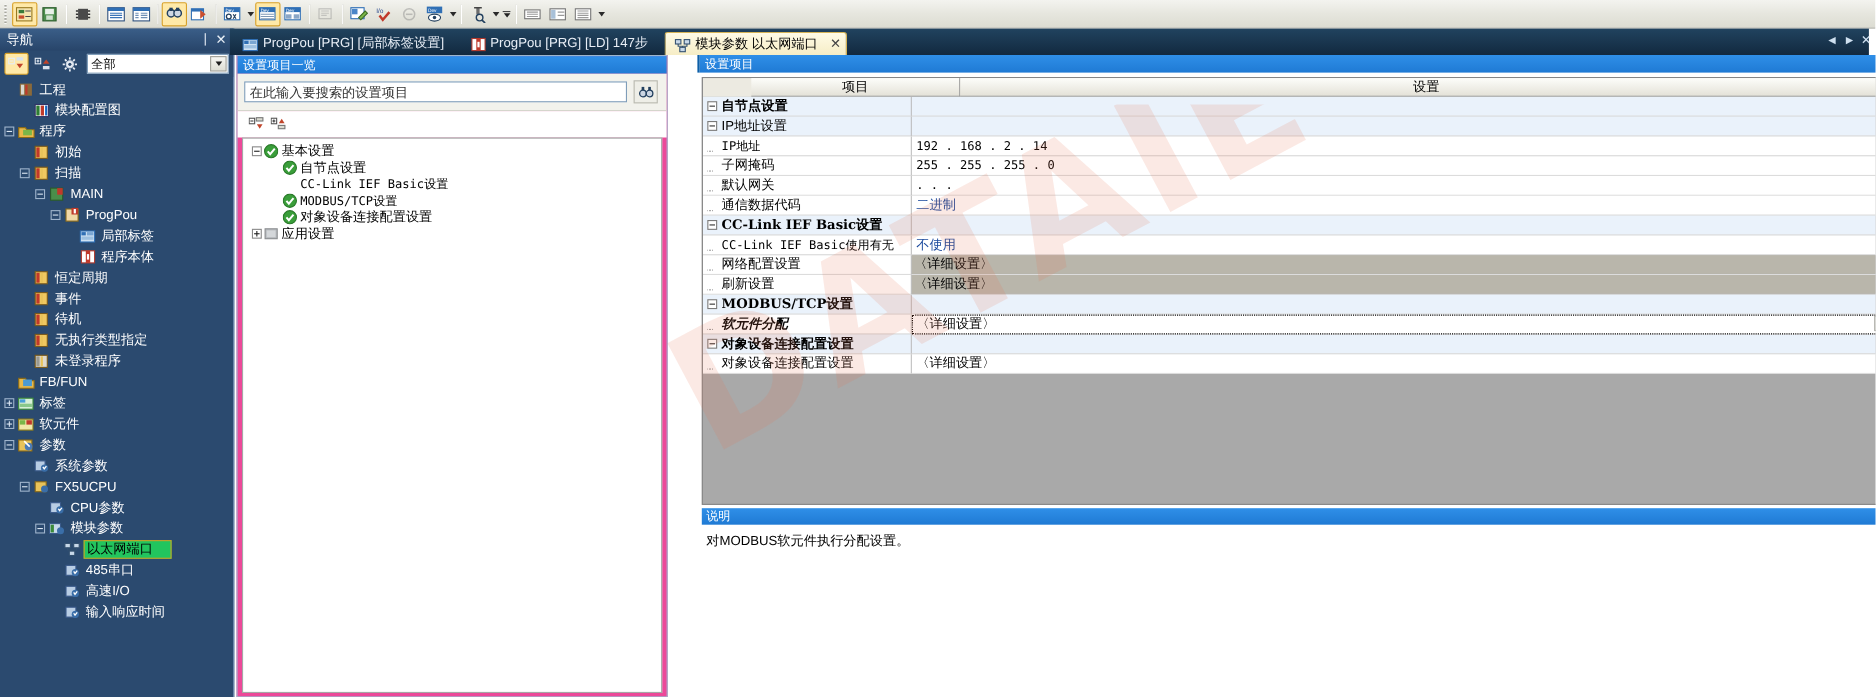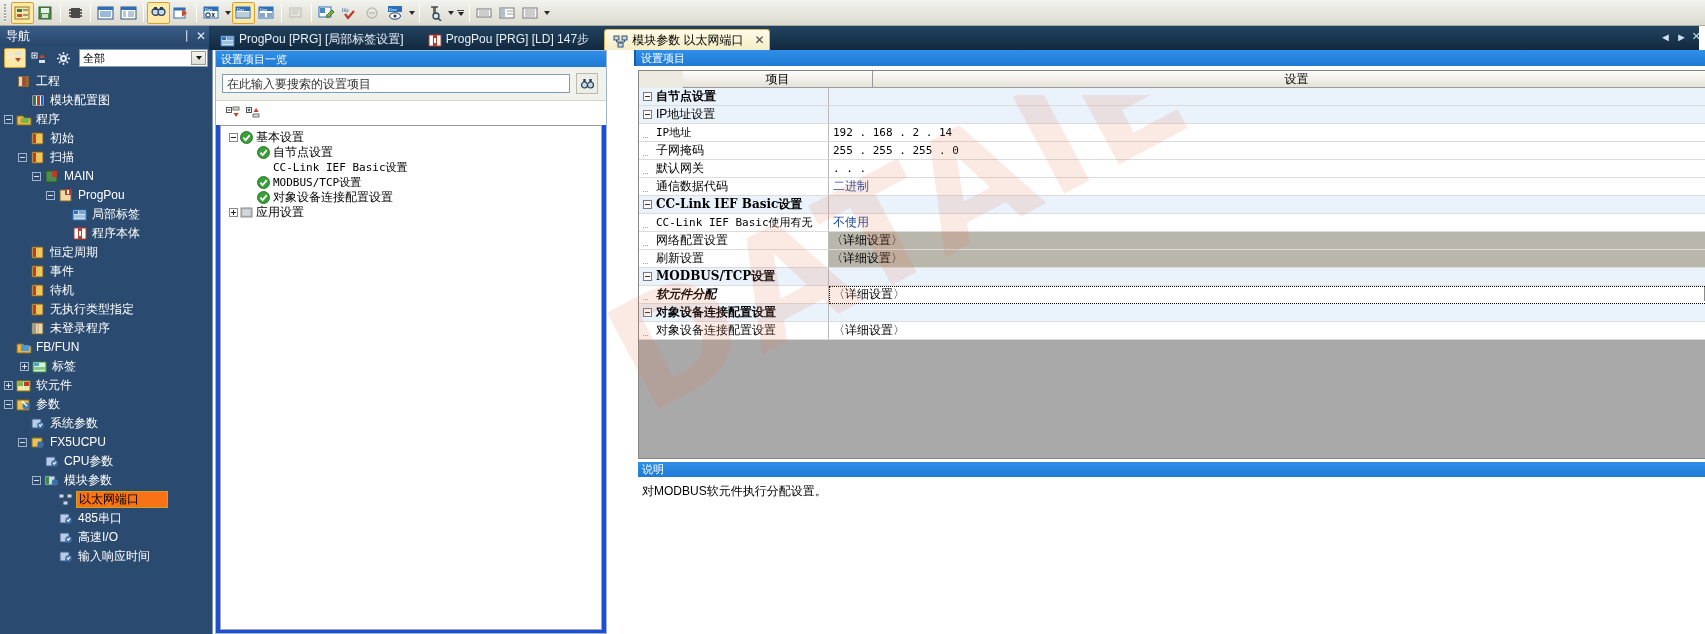--- a/index.html
+++ b/index.html
@@ -97,28 +97,28 @@
   }
   .tnode .exp:before {
     content:''; position:absolute; left:1px; top:3px; width:5px; height:1px; background:#dbe6f2;
   }
   .tnode .exp.plus:after {
     content:''; position:absolute; left:3px; top:1px; width:1px; height:5px; background:#dbe6f2;
   }
   .tnode .exp.none { border-color: transparent; background: transparent; }
   .tnode .exp.none:before, .tnode .exp.none:after { display:none; }
   .tnode .ti { width: 16px; height: 15px; margin-right: 4px; flex: 0 0 auto; }
-  .tnode.sel .lbl { background: #f97316; color: #000; border: 1px solid #c9a227;
-                    padding: 0 28px 0 2px; margin-left:-2px; }
+  .tnode.sel .lbl { background: #22c55e; color: #000; border: 1px solid #c9a227;
+                    padding: 0 16px 0 2px; margin-left:-2px; }
   .tnode .lbl { line-height: 15px; }
 
   
   .midpanel {
     position: absolute; left: 215px; top: 50px; width: 392px; height: 584px;
-    background: #1d4ed8; border: 1px solid #9eb6ce;
+    background: #ec4899; border: 1px solid #9eb6ce;
   }
   .panel-cap {
     height: 16px; background: linear-gradient(180deg,#2f8fe8 0%, #1f7ad4 100%);
     color: #fff; font-size: 11px; display: flex; align-items: center; padding-left: 5px;
   }
   .mid-search { padding: 6px 8px 6px 6px; display: flex; align-items: center; gap: 6px;
                 background: #f2f2ec; border-bottom: 1px solid #d5d5cc; }
   .mid-search input {
     flex: 1; height: 19px; border: 1px solid #7f9db9; font-size: 12px;
     padding: 0 4px; color: #111; background: #fff;
@@ -614,21 +614,21 @@
           <span class="lbl">未登录程序</span>
         </div>
         <div class="tnode" style="padding-left: 4px;">
           <span class="exp none"></span>
           <span class="ti"><svg width="16" height="15" viewBox="0 0 16 15">
               <path d="M1 4h6l1.5 2H15v7H1z" fill="#e8b84a" stroke="#8a6a18"></path>
               <rect x="5" y="5" width="8" height="6" fill="#4a9ad4"></rect>
             </svg></span>
           <span class="lbl">FB/FUN</span>
         </div>
-        <div class="tnode" style="padding-left: 4px; margin-left: 16px;">
+        <div class="tnode" style="padding-left: 4px;">
           <span class="exp plus"></span>
           <span class="ti"><svg width="16" height="15" viewBox="0 0 16 15">
               <rect x="1" y="3" width="13" height="10" fill="#d8f0d8" stroke="#3a8a3a"></rect>
               <rect x="2" y="4" width="5" height="3" fill="#4aa0d8"></rect>
               <rect x="2" y="8" width="11" height="3" fill="#8ac88a"></rect>
             </svg></span>
           <span class="lbl">标签</span>
         </div>
         <div class="tnode" style="padding-left: 4px;">
           <span class="exp plus"></span>

